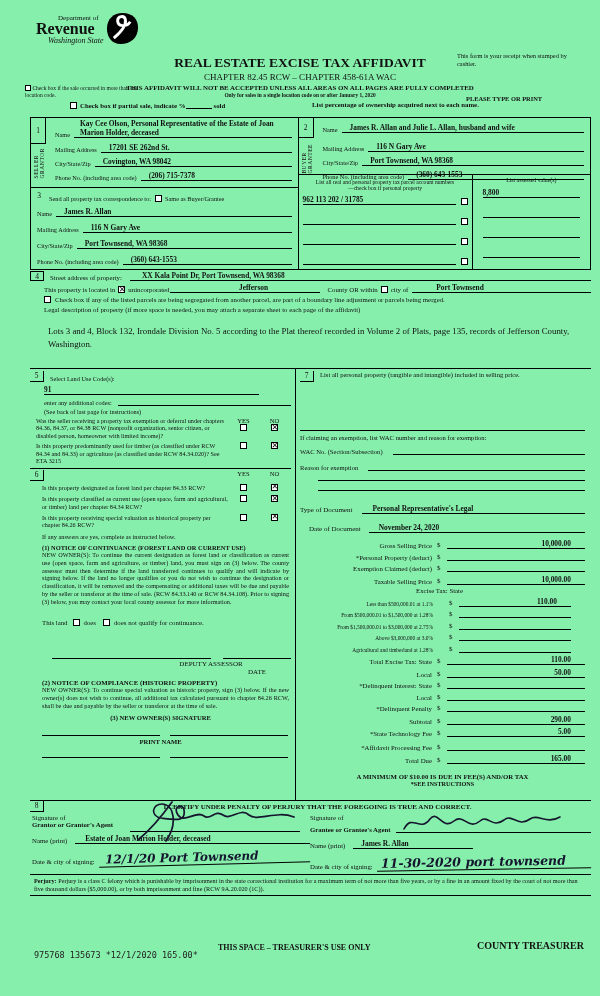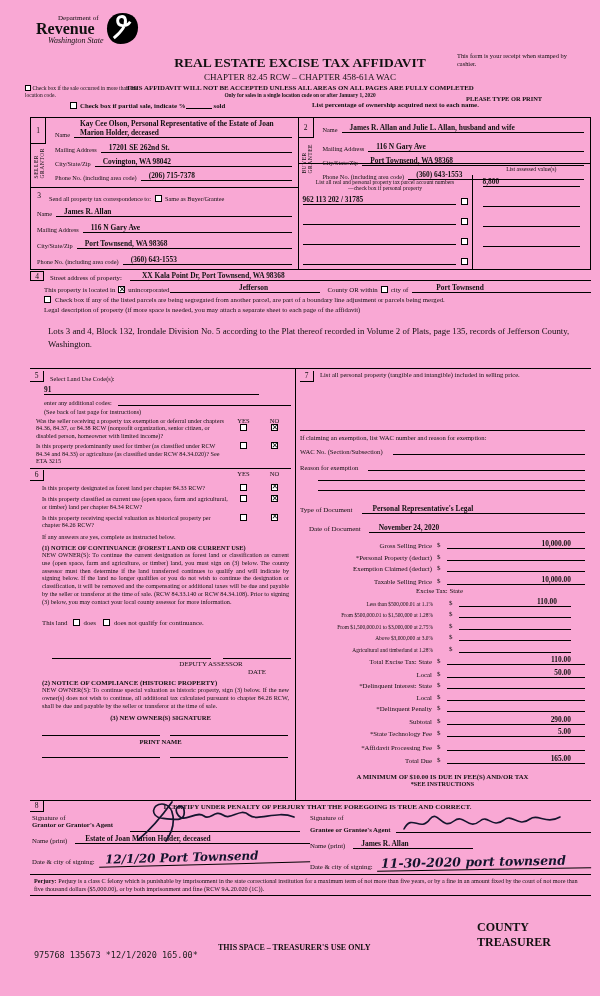--- a/index.html
+++ b/index.html
@@ -1,17 +1,17 @@
 <!DOCTYPE html>
 <html><head>
 <meta charset="utf-8">
 <style>
   * { margin:0; padding:0; box-sizing:border-box; }
   body { background:#fff; font-family:"Liberation Serif", serif; color:#111; }
-  .page { position:relative; width:600px; height:996px; background:#f9a8d4; overflow:hidden; }
+  .page { position:relative; width:600px; height:996px; background:#86efac; overflow:hidden; }
 
   .abs { position:absolute; }
   .b { font-weight:bold; }
   .ctr { text-align:center; }
   .u { border-bottom:1px solid #000; }
   .row { display:flex; align-items:flex-end; }
   .grow { flex:1; }
 
   .lbl { font-size:6.3px; }
   .lbl2 { font-size:6.8px; }
@@ -176,21 +176,21 @@
             <span class="fv">Port Townsend, WA 98368</span>
           </div>
           <div class="fieldrow" style="margin-top:4px;">
             <span class="cap">Phone No. (including area code)</span>
             <span class="fv">(360) 643-1553</span>
           </div>
         </div>
       </div>
 
       <div style="flex:1; display:flex;">
-        <div style="width:174px; border-right:1px solid #000; padding:4px 4px;margin-top:11px;">
+        <div style="width:174px; border-right:1px solid #000; padding:4px 4px;">
           <div class="ctr" style="font-size:5.6px; line-height:1.2;">
             <div>List all real and personal property tax parcel account numbers</div>
             <div>—check box if personal property</div>
           </div>
           <div class="row" style="margin-top:3px;">
             <span class="u grow val">962 113 202 / 31785</span>
             <span class="cb" style="margin-left:5px;"></span>
           </div>
           <div class="row" style="margin-top:11px;">
             <span class="u grow val" style="min-height:9px;"></span>
@@ -507,15 +507,15 @@
     </div>
 
     <div style="border-top:1px solid #000; border-bottom:1px solid #000; margin-top:4px; padding:2px 4px; font-size:6.2px; line-height:1.3;">
       <span class="b">Perjury:</span>
       <span>Perjury is a class C felony which is punishable by imprisonment in the state correctional institution for a maximum term of not more than five years, or by a fine in an amount fixed by the court of not more than five thousand dollars ($5,000.00), or by both imprisonment and fine (RCW 9A.20.020 (1C)).</span>
     </div>
   </div>
 
   <div class="abs mono" style="left:34px; top:950px; font-size:8.5px; color:#222;">975768  135673  *12/1/2020  165.00*</div>
   <div class="abs b" style="left:218px; top:943px; font-size:8px;">THIS SPACE – TREASURER'S USE ONLY</div>
-  <div class="abs b" style="left:477px; top:920px; font-size:12px;">COUNTY TREASURER</div>
+  <div class="abs b" style="left:477px; top:940px; font-size:10px;">COUNTY TREASURER</div>
 
 </div>
 
 </body></html>

